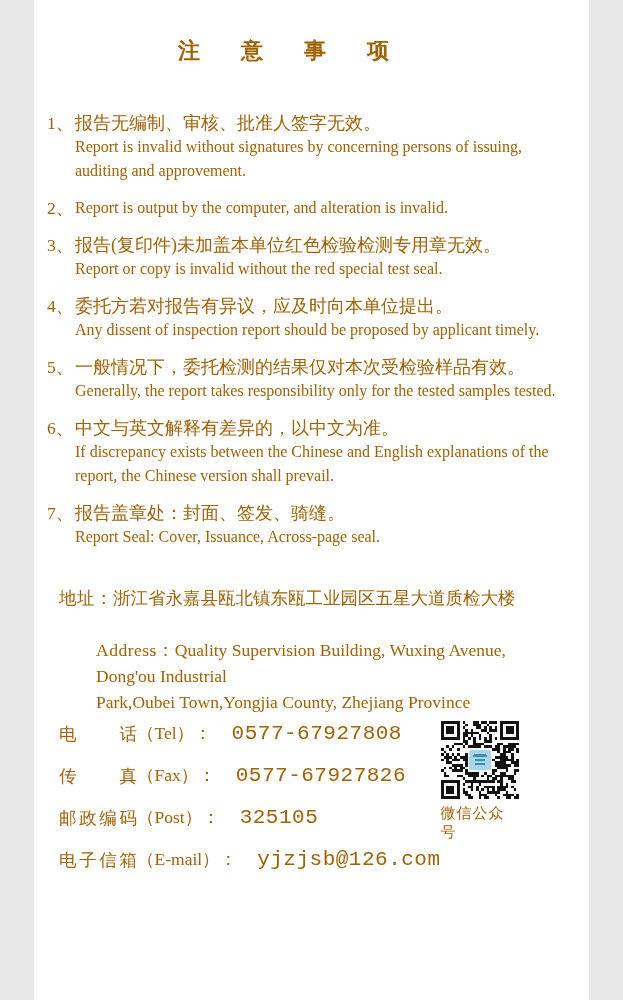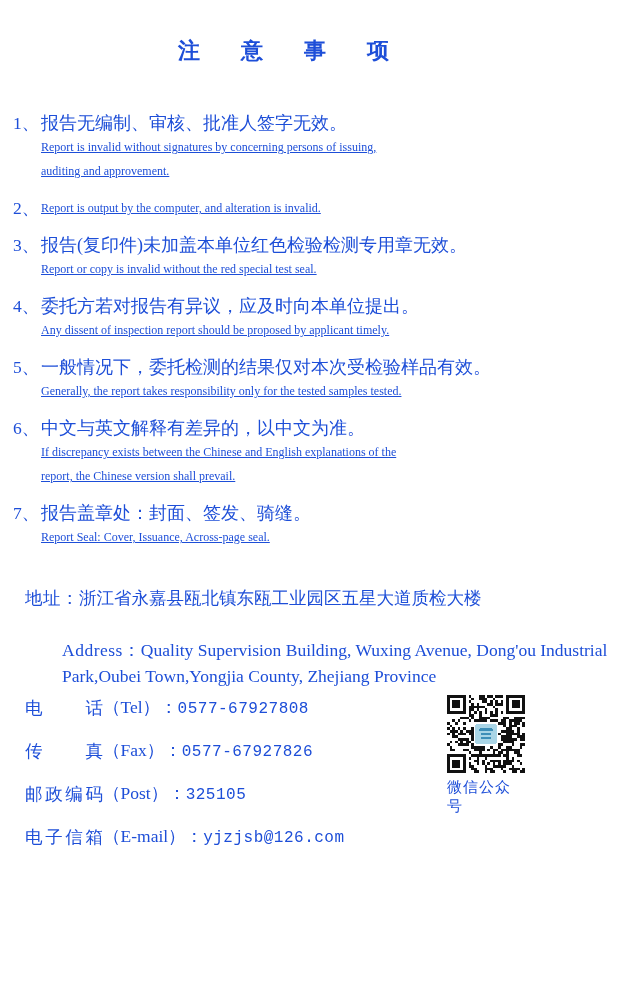--- a/index.html
+++ b/index.html
@@ -1,52 +1,51 @@
 <!DOCTYPE html>
 <html><head>
 <meta charset="utf-8">
 <title>Remarks</title>
 <style>
   html,body { margin:0; padding:0; background:#e8e8e8; }
   .page {
-    width:623px; height:1000px; margin:0 auto; background:#ffffff;
-    color:#1d4ed8; overflow:hidden; position:relative;
+    width:555px; height:1000px; margin:0 auto; background:#ffffff;
+    color:#a16207; overflow:hidden; position:relative;
     font-family:"Liberation Serif","DejaVu Serif",serif;
   }
   .header { padding-top:40px; margin-right:56px; }
   .title-cn {
     margin:0; font-size:22px; font-weight:bold; text-align:center;
     letter-spacing:41px; text-indent:41px; line-height:1; white-space:nowrap;
   }
   .title-en {
     margin:27px 0 0 0; font-size:19px; font-weight:bold; text-align:center;
     letter-spacing:0.5px; line-height:1;
   }
   .remarks { margin-top:49px; padding-left:13px; padding-right:24px; }
   .item { display:flex; margin-bottom:13px; }
   .item .num { flex:none; width:28px; font-size:17.5px; line-height:24px; }
   .item .item-text { flex:1; }
   .item .cn { font-size:18px; line-height:24px; }
-  .item .en { font-size:12px; line-height:24px; white-space:pre-line;text-decoration:underline; }
-  .footer-block { margin-top:36px; padding-left:25px; padding-right:4px; }
+  .item .en { font-size:16px; line-height:24px; white-space:pre-line; }
+  .footer-block { margin-top:36px; padding-left:25px; padding-right:28px; }
   .addr { font-size:17.5px; line-height:26px; }
   .addr .lbl { letter-spacing:0.5px; }
   .addr-en { white-space:pre-line;margin-left:37px; }
   .bottom-row { display:flex; margin-top:6px; }
   .contact { flex:1; padding-top:2px; }
   .contact-line { font-size:17.5px; line-height:20px; margin-bottom:21px; white-space:nowrap; }
   .zh-label {
     display:inline-block; width:78px; text-align:justify; text-align-last:justify;
     vertical-align:bottom;
-    font-family:Liberation Mono, monospace;
   }
   .paren-label { }
   .val {
     font-family:"Liberation Mono","DejaVu Sans Mono",monospace;
-    font-size:16px; letter-spacing:0.5px;
+    font-size:21px; letter-spacing:0.5px;margin-left:20px;
   }
   .qr-block { flex:none; width:172px; padding-top:0; }
   .qr-svg { display:block; width:78px; height:78px; }
   .qr-caption {
     width:78px; text-align:left; font-size:15px; margin-top:5px;
     letter-spacing:1px;
   }
 </style>
 </head>
 <body>

